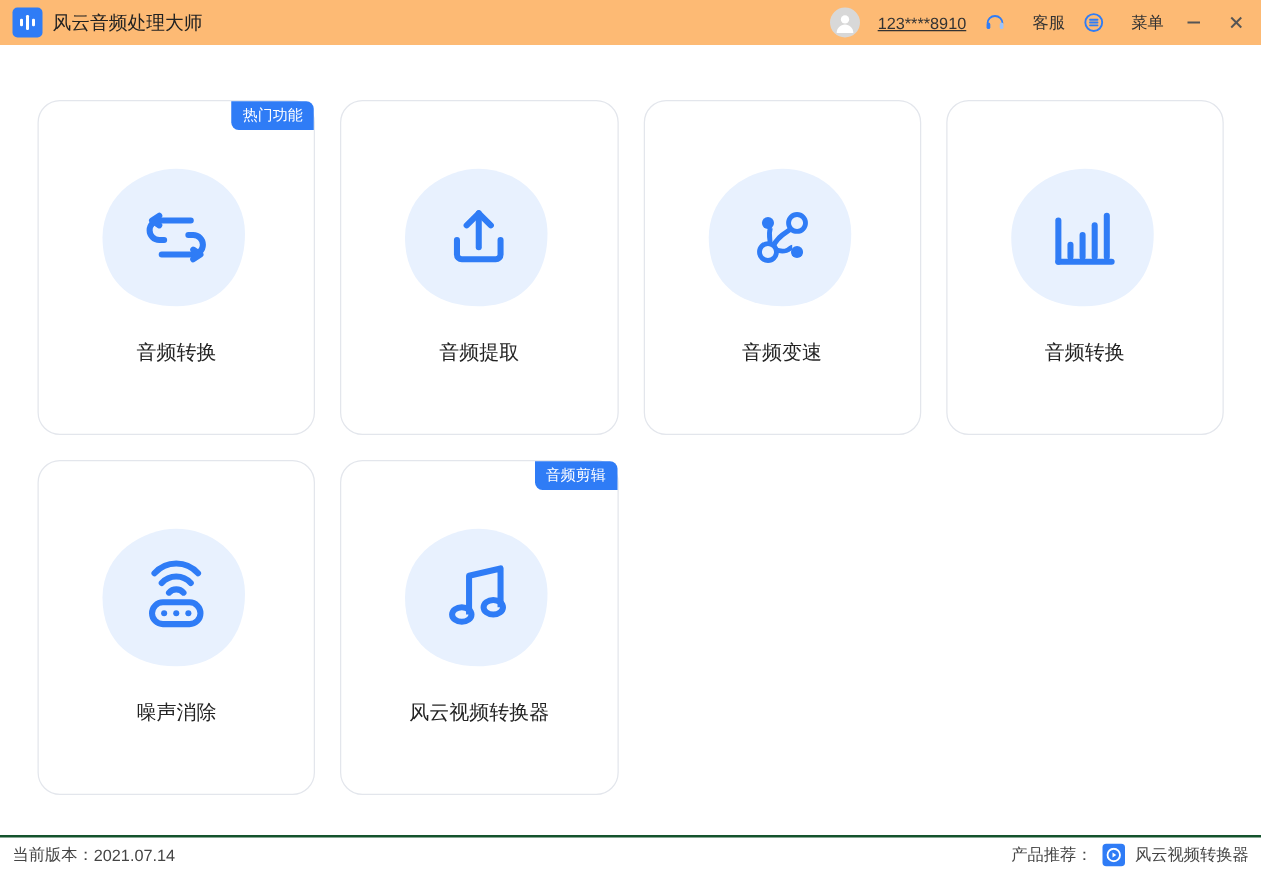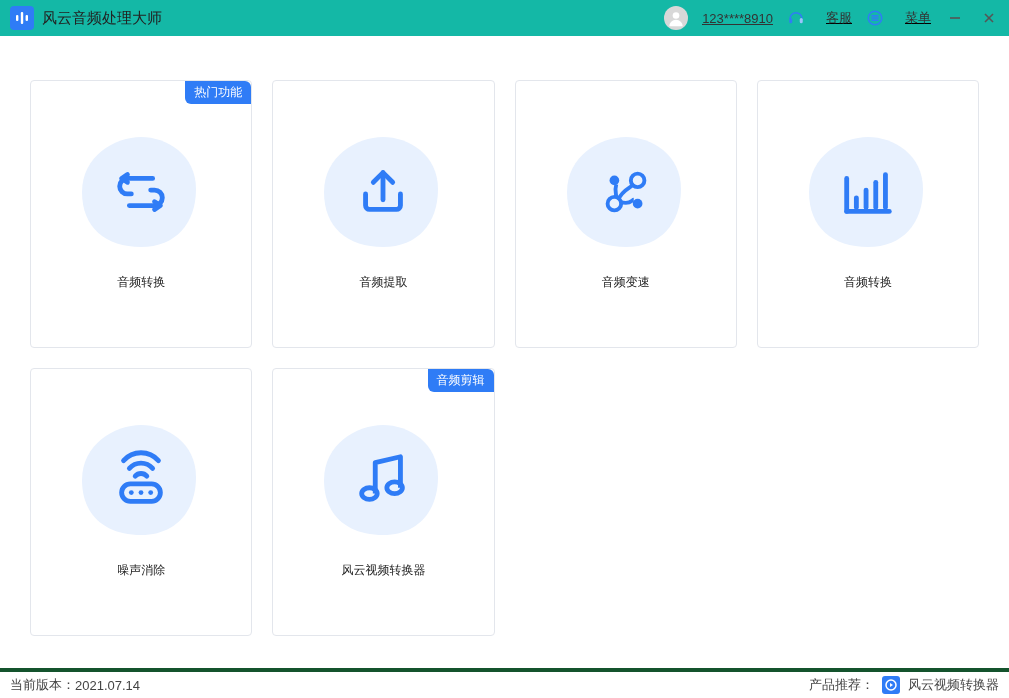--- a/index.html
+++ b/index.html
@@ -10,35 +10,35 @@
     height: 698px;
     overflow: hidden;
     position: relative;
   }
   
   .titlebar {
     height: 36px;
     display: flex;
     align-items: center;
     padding: 0 10px;
-    background: #14b8a6;
+    background: #fdba74;
   }
   .app-logo {
     width: 24px; height: 24px;
     background: #2f7cf6;
     border-radius: 4px;
     display: flex;
     align-items: center;
     justify-content: center;
     margin-right: 8px;
   }
   .app-logo svg { width: 16px; height: 16px; }
   .app-title { font-size: 15px; color: #222; }
   .titlebar-spacer { flex: 1; }
-  .titlebar-right { display: flex; align-items: center; gap: 14px; text-decoration: underline; }
+  .titlebar-right { display: flex; align-items: center; gap: 14px; }
   .avatar-icon {
     width: 24px; height: 24px; border-radius: 50%;
     background: #d8d8d8;
     display: flex; align-items: center; justify-content: center;
   }
   .user-id { color: #333; font-size: 13px; text-decoration: underline; cursor: pointer; }
   .titlebar-btn { display: flex; align-items: center; gap: 21px; cursor: pointer; color: #333; font-size: 13px; }
   .titlebar-btn svg { width: 18px; height: 18px; }
   .winctrl { width: 20px; height: 20px; display: flex; align-items: center; justify-content: center; cursor: pointer; color: #666; }
   .winctrl svg { width: 14px; height: 14px; }
@@ -48,21 +48,21 @@
     padding: 44px 30px 20px 30px;
   }
   .grid {
     display: grid;
     grid-template-columns: repeat(4, 1fr);
     gap: 20px;
   }
   .card {
     position: relative;
     border: 1px solid #e3e6ec;
-    border-radius: 4px;
+    border-radius: 18px;
     height: 268px;
     display: flex;
     flex-direction: column;
     align-items: center;
     justify-content: center;
     cursor: pointer;
     background: #fff;
   }
   .card-badge {
     position: absolute;
@@ -76,28 +76,28 @@
   }
   .card-blob {
     width: 130px; height: 120px;
     position: relative;
     display: flex; align-items: center; justify-content: center;
     margin-bottom: 22px;
     margin-top: -6px;
   }
   .card-blob svg.blob-bg { position: absolute; width: 130px; height: 120px; }
   .card-blob .fn-icon { position: relative; width: 62px; height: 62px; }
-  .card-label { font-size: 12px; color: #222; }
+  .card-label { font-size: 16px; color: #222; }
 
   
   .footer {
     position: absolute;
     bottom: 0; left: 0; right: 0;
     height: 30px;
-    border-top: 4px solid #14532d;
+    border-top: 2px solid #14532d;
     display: flex;
     align-items: center;
     padding: 0 10px;
     font-size: 13px;
     color: #444;
     background: #fff;
   }
   .footer-spacer { flex: 1; }
   .footer-right { display: flex; align-items: center; gap: 8px; }
   .promo-logo {

